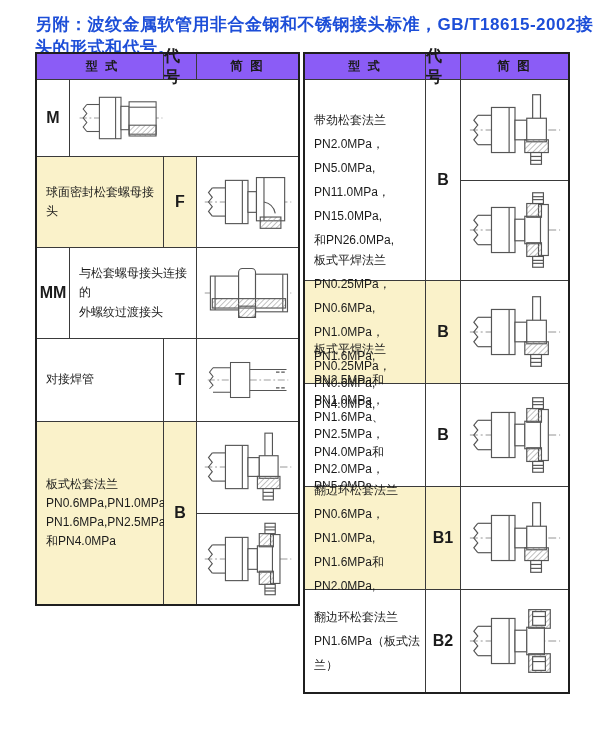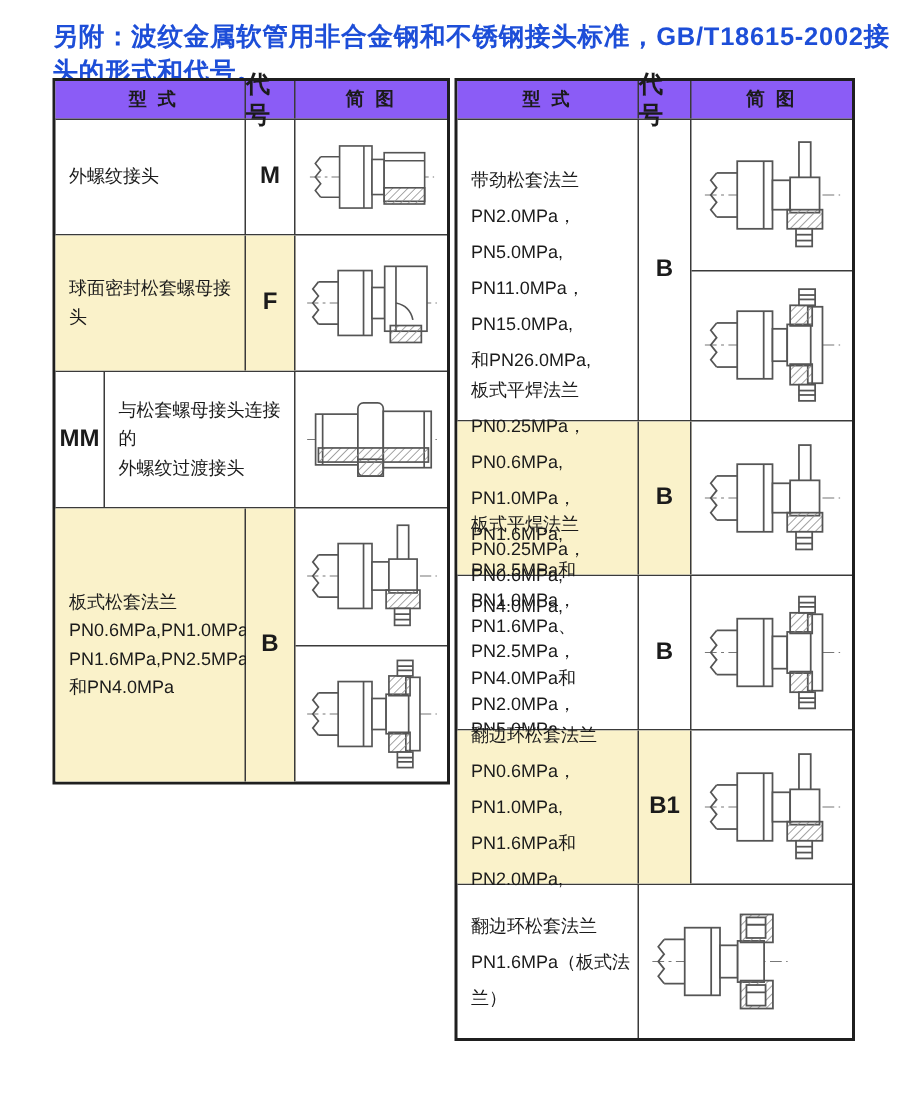--- a/index.html
+++ b/index.html
@@ -172,21 +172,20 @@
   <div class="tables">
 
     <div class="tbl lt">
       <div class="row hdr">
         <div class="cell c-type">型  式</div>
         <div class="cell c-code">代号</div>
         <div class="cell c-diag" style="align-items:center;justify-content:center;flex-direction:row;">简  图</div>
       </div>
 
       <div class="row" style="height:76px;">
-        <div class="cell c-type">外螺纹接头</div>
         <div class="cell c-code">M</div>
         <div class="cell c-diag">
           <div class="diag-sub">
               <svg class="diag" width="94" height="72">
                 <use href="#sym-fitting-m"></use>
               </svg>
             </div>
         </div>
       </div>
 
@@ -209,20 +208,31 @@
         <div class="cell c-diag">
           <div class="diag-sub">
               <svg class="diag" width="94" height="76">
                 <use href="#sym-fitting-mm"></use>
               </svg>
             </div>
         </div>
       </div>
 
 
+      <div class="row" style="height:82px;">
+        <div class="cell c-type">对接焊管</div>
+        <div class="cell c-code">T</div>
+        <div class="cell c-diag">
+          <div class="diag-sub">
+              <svg class="diag" width="94" height="70">
+                <use href="#sym-fitting-t"></use>
+              </svg>
+            </div>
+        </div>
+      </div>
 
       <div class="row" style="height:182px;">
         <div class="cell c-type hl">板式松套法兰
 PN0.6MPa,PN1.0MPa,
 PN1.6MPa,PN2.5MPa,
 和PN4.0MPa</div>
         <div class="cell c-code hl">B</div>
         <div class="cell c-diag">
           <div class="diag-sub">
               <svg class="diag" width="94" height="80">
@@ -307,20 +317,21 @@
               <svg class="diag" width="98" height="88">
                 <use href="#sym-flange-up"></use>
               </svg>
             </div>
         </div>
       </div>
 
       <div class="row lh-wide" style="height:102px;">
         <div class="cell c-type">翻边环松套法兰
 PN1.6MPa（板式法兰）</div>
+        <div class="cell c-code">B2</div>
         <div class="cell c-diag">
           <div class="diag-sub">
               <svg class="diag" width="98" height="88">
                 <use href="#sym-flange-lap"></use>
               </svg>
             </div>
         </div>
       </div>
     </div>
 

